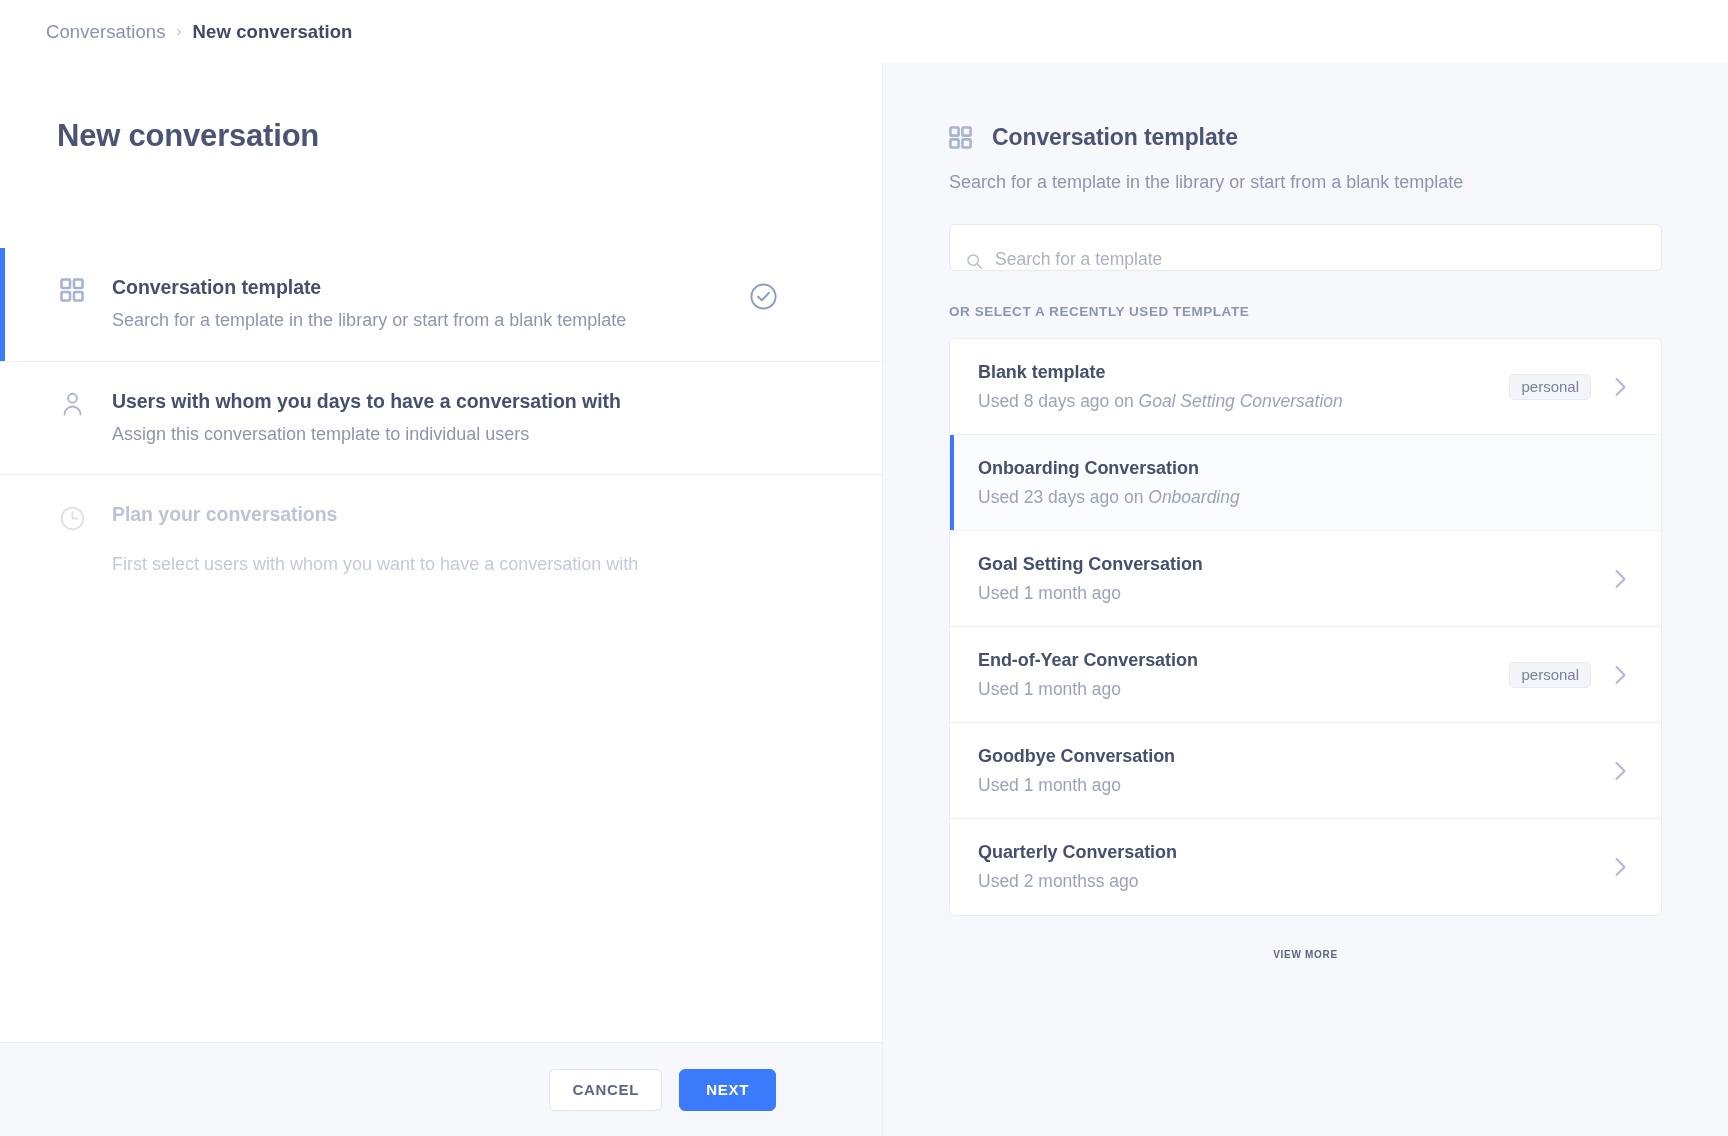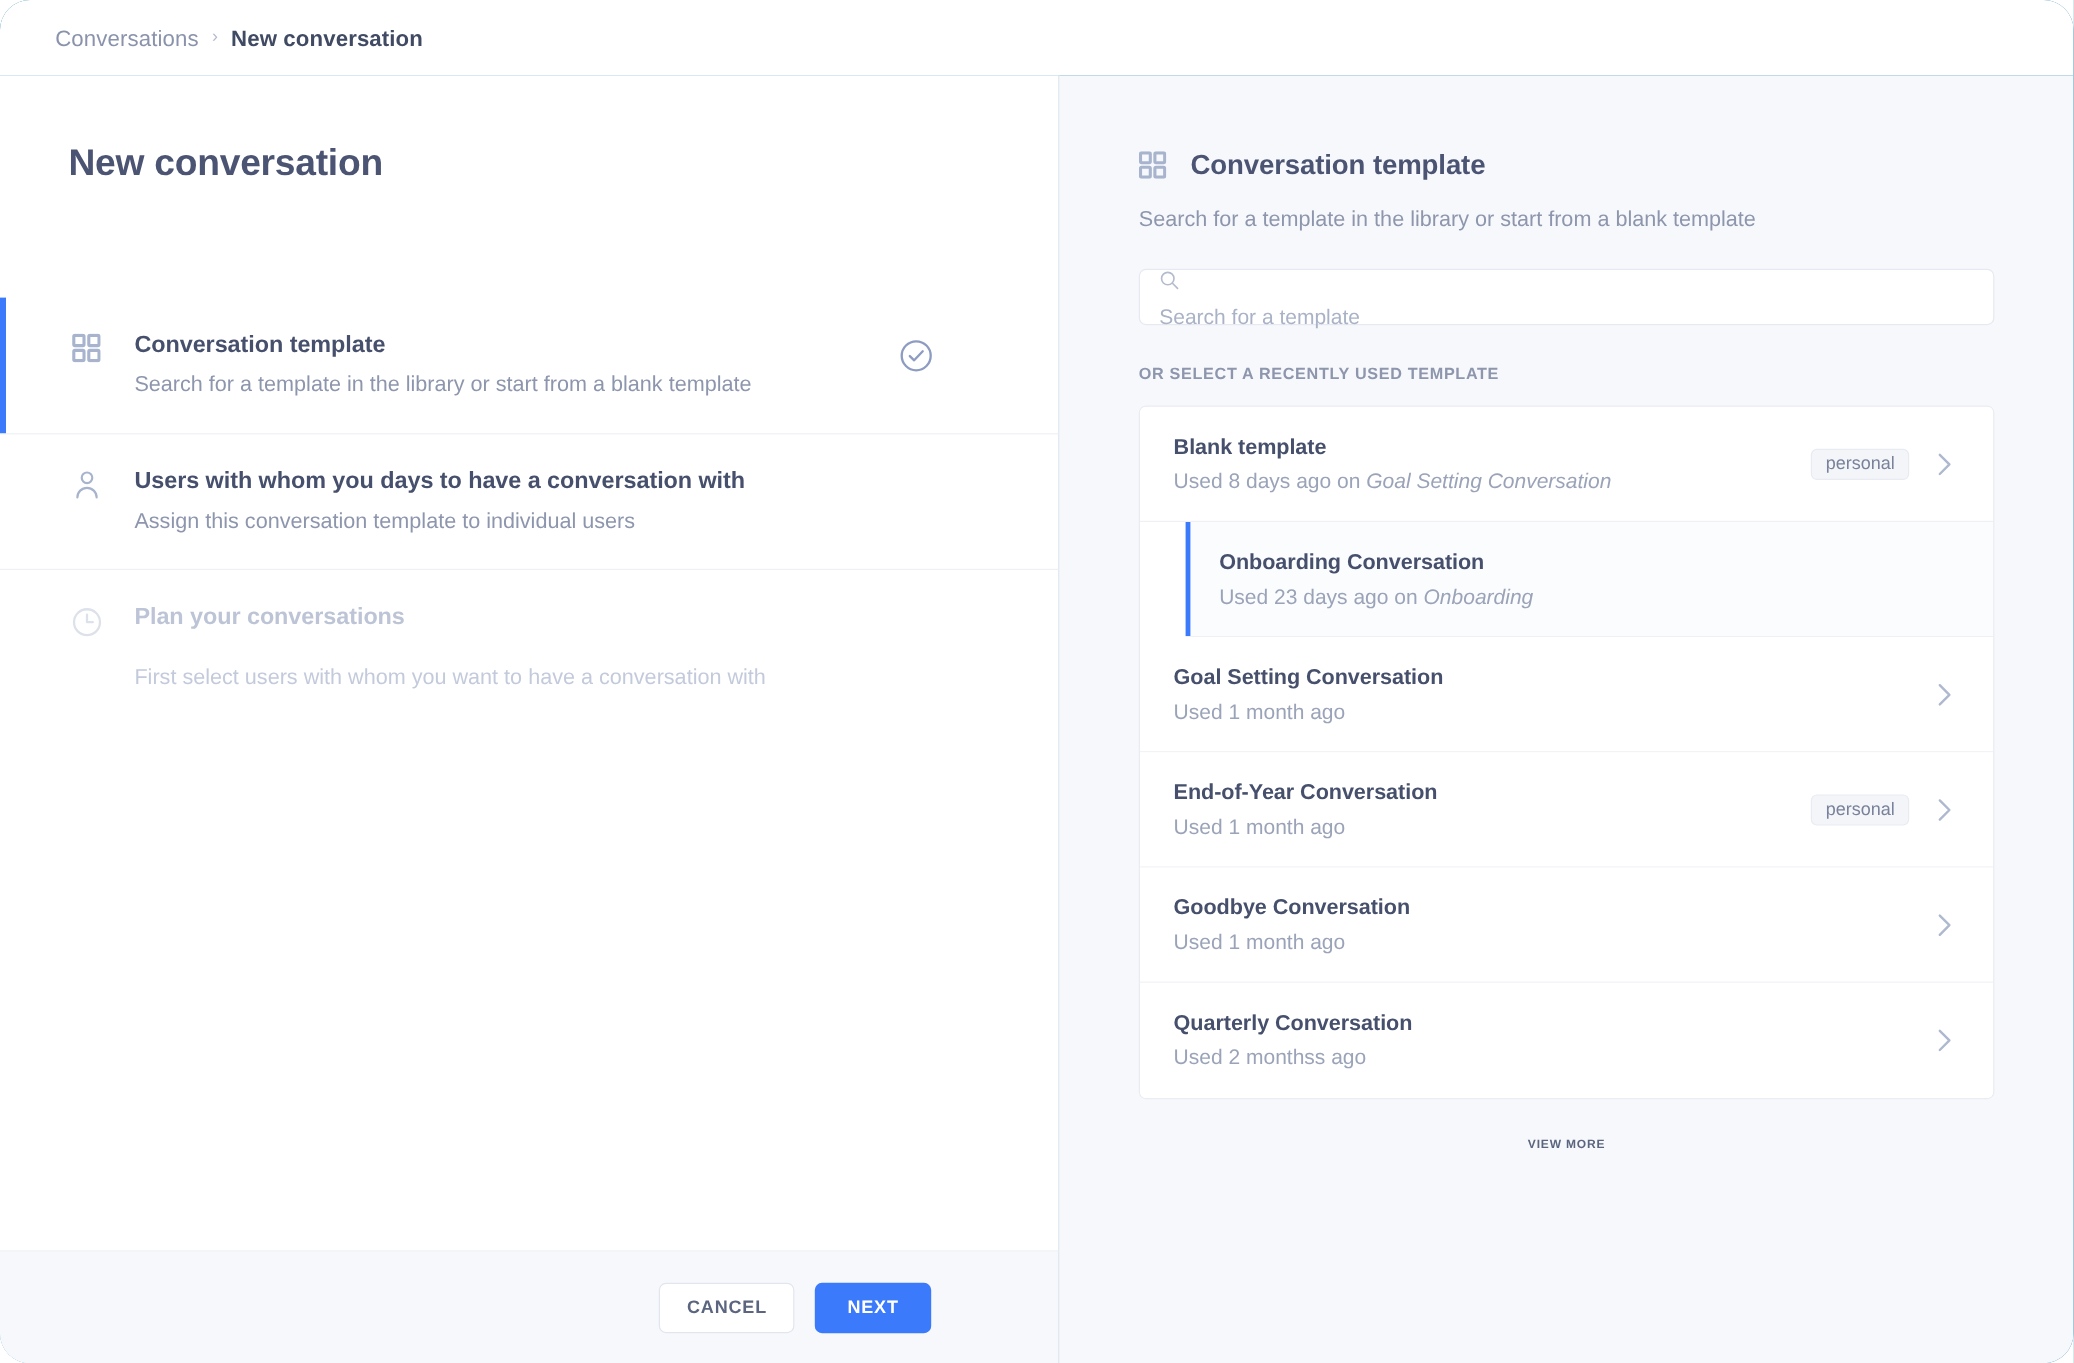--- a/index.html
+++ b/index.html
@@ -9,23 +9,22 @@
     height: 1136px;
     background: #ffffff;
     font-family: "Liberation Sans", sans-serif;
     -webkit-font-smoothing: antialiased;
   }
 
   #app {
     position: relative;
     width: 1728px;
     height: 1136px;
-    background: #0369a1;
+    background: #701a75;
     overflow: hidden;
-    border-radius: 25px;
   }
 
   
   .breadcrumb {
     position: absolute;
     top: 0; left: 0;
     width: 1728px;
     height: 63px;
     background: #ffffff;
     display: flex;
@@ -206,24 +205,23 @@
     line-height: 1.4;
   }
 
   .search-box {
     margin-top: 29px;
     height: 47px;
     background: #ffffff;
     border: 1px solid #e6e9f1;
     border-radius: 6px;
     display: flex;
-    align-items: flex-start;
+    align-items: flex-end;
     padding: 0 16px;
     gap: 12px;
-    flex-direction: column;
   }
   .search-box input {
     flex: 1;
     border: none;
     outline: none;
     background: transparent;
     font-family: "Liberation Sans", sans-serif;
     font-size: 17.5px;
     color: #5b657f;
   }
@@ -250,21 +248,20 @@
     align-items: center;
     min-height: 96px;
     padding: 0 34px 0 28px;
     border-bottom: 1px solid #eef0f5;
     cursor: pointer;
     background: #ffffff;
   }
   .tpl-row:last-child { border-bottom: none; }
   .tpl-row.selected {
     background: #fbfcfe;
-    margin-left: 38px;
   }
   .tpl-row.selected::before {
     content: "";
     position: absolute;
     left: 0; top: 0; bottom: 0;
     width: 4px;
     background: #3b7bfb;
   }
   .tpl-main { flex: 1; min-width: 0; }
   .tpl-name {

